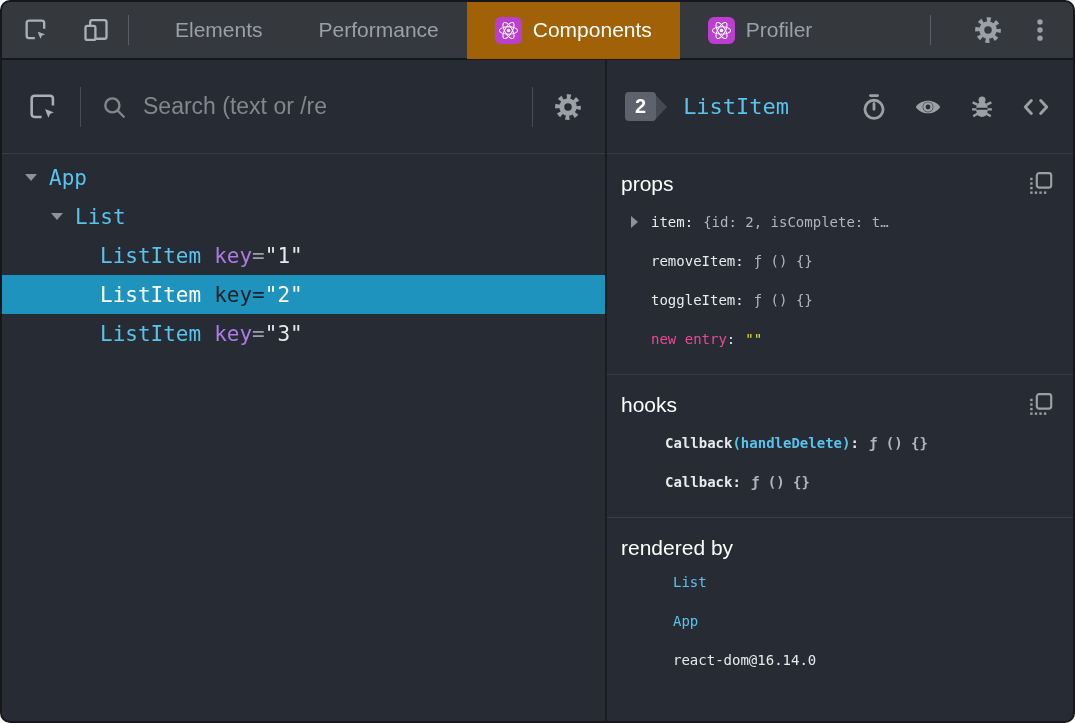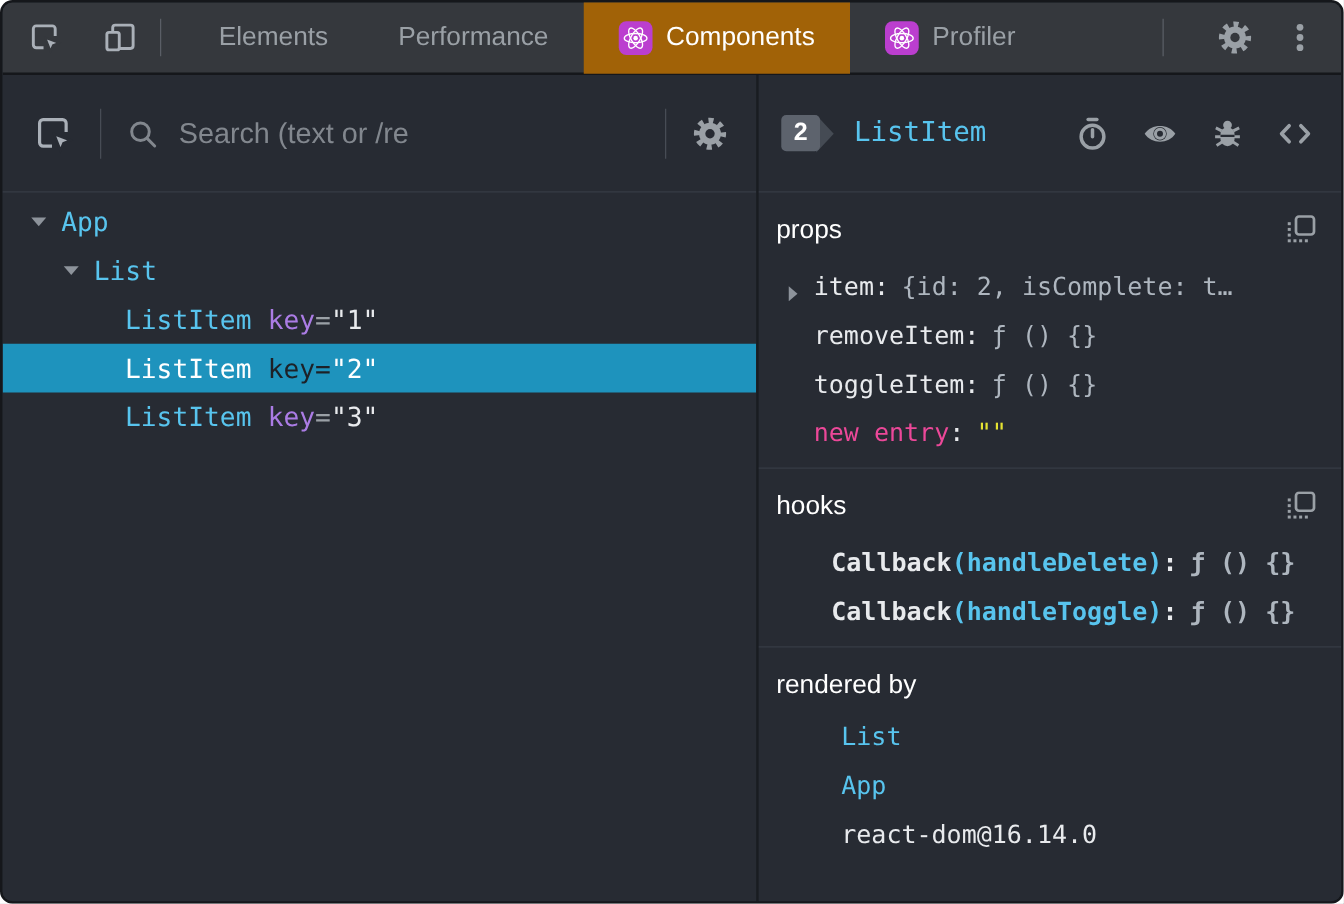--- a/index.html
+++ b/index.html
@@ -81,22 +81,22 @@
   }
   .badge-arrow{width:0;height:0;border-top:15px solid transparent;border-bottom:15px solid transparent;border-left:14px solid #454b54;margin-left:-3px;}
   .sel-name{color:#58c4ee;font-family:"DejaVu Sans Mono",monospace;font-size:22px;margin-left:16px;}
   .right-header-icons{margin-left:auto;display:flex;align-items:center;gap:25px;}
   
   .section{padding:18px 20px 16px 14px;}
   .section + .section{border-top:1px solid #373c46;}
   .section-head{display:flex;align-items:flex-end;justify-content:space-between;}
   .section-title{color:#ffffff;font-size:21px;}
   .mono-row{
-    font-family:"DejaVu Sans Mono",monospace;font-size:20px;
-    height:39px;display:flex;align-items:flex-end;white-space:nowrap;overflow:hidden;
+    font-family:"DejaVu Sans Mono",monospace;font-size:14px;
+    height:39px;display:flex;align-items:center;white-space:nowrap;overflow:hidden;
   }
   .prow .twisty{width:14px;flex:0 0 14px;margin-right:10px;display:flex;align-items:center;justify-content:center;}
   .tri-right{width:0;height:0;border-top:6px solid transparent;border-bottom:6px solid transparent;border-left:7px solid #8d939b;}
   .rows{margin-top:6px;}
   .prow{padding-left:6px;}
   .pkey{color:#e8eaed;}
   .pcolon{color:#e8eaed;}
   .pval{color:#aeb6bf;margin-left:10px;}
   .prow.estranged .pkey{color:#ec4899;}
   .prow.estranged .pval{color:#e5e332;}
@@ -352,21 +352,20 @@
         </div>
         <div class="rows">
           <div class="mono-row hrow">
             <span class="hfn">Callback</span>
               <span class="harg">(handleDelete)</span>
               <span class="pcolon">:</span>
             <span class="pval">ƒ () {}</span>
           </div>
           <div class="mono-row hrow">
             <span class="hfn">Callback</span>
-              <span class="harg">(handleToggle)</span>
               <span class="pcolon">:</span>
             <span class="pval">ƒ () {}</span>
           </div>
         </div>
       </div>
 
       <div class="section rendered">
         <div class="section-head">
           <span class="section-title">rendered by</span>
         </div>

